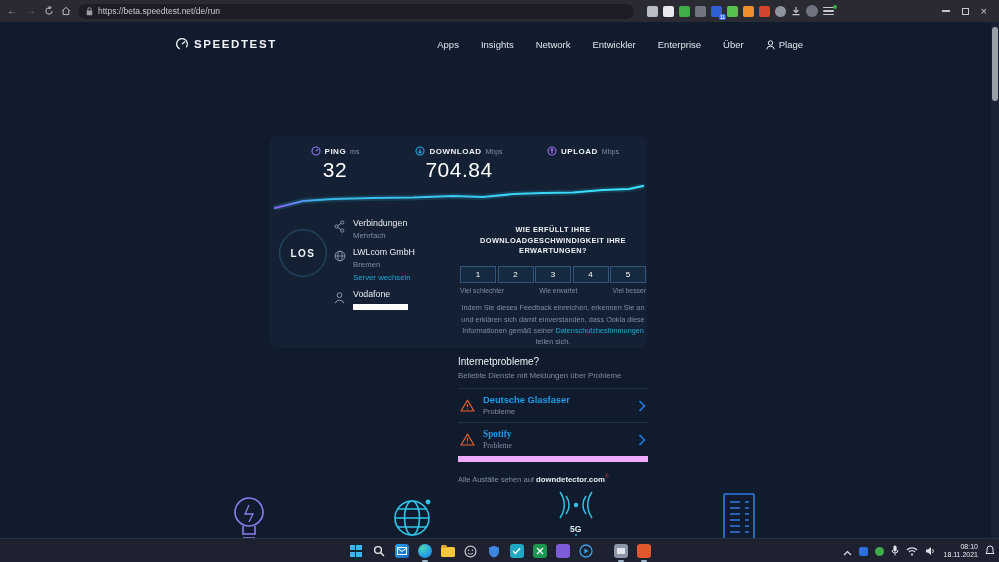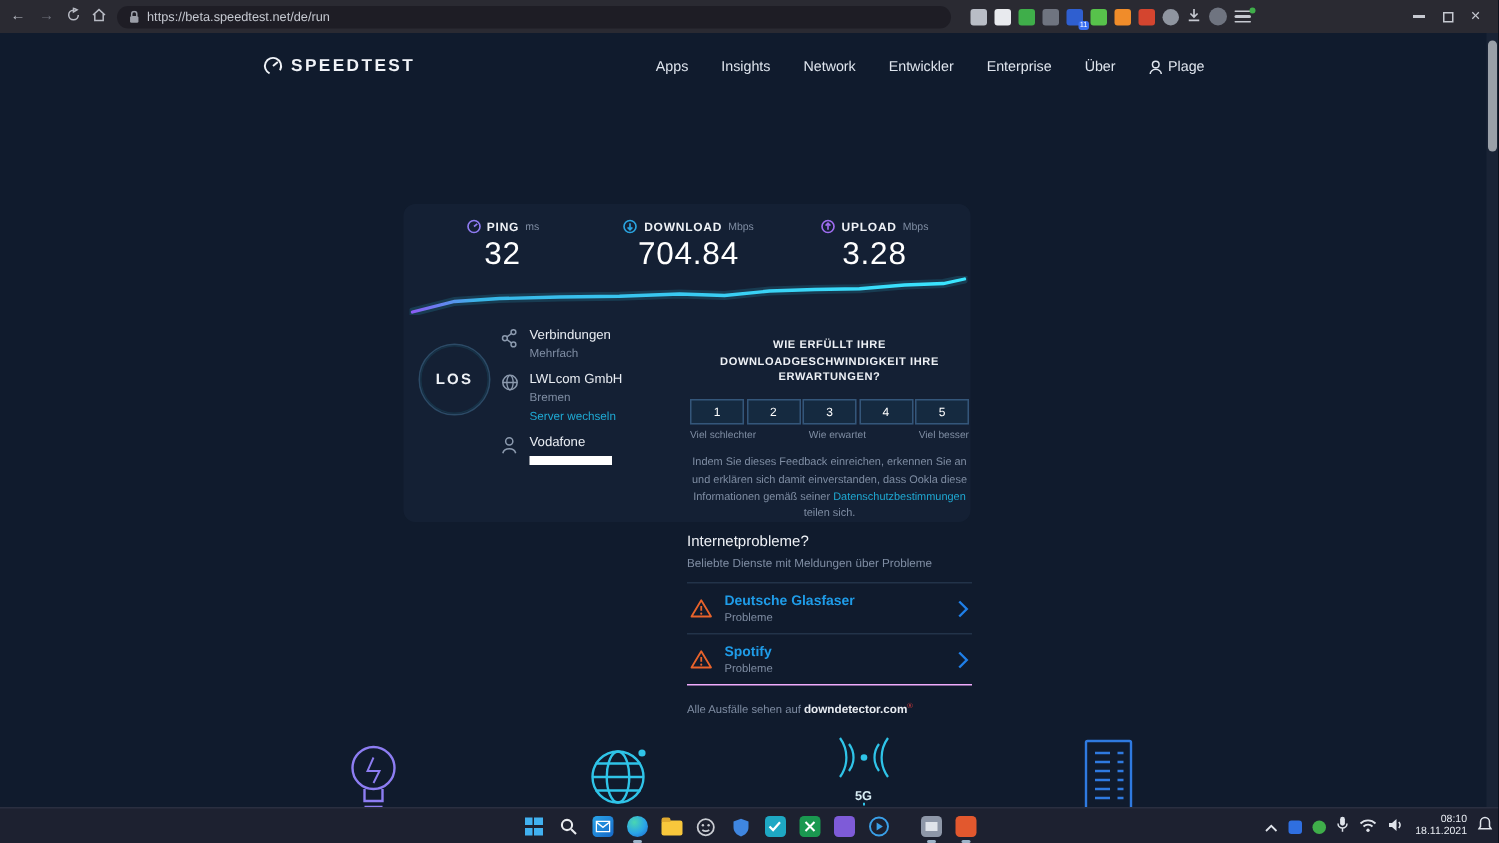--- a/index.html
+++ b/index.html
@@ -67,21 +67,21 @@
   .scale-btn { flex:1; height:17px; border:1px solid #34567a; background:#152a40; color:#fff; font-size:8px; display:flex; align-items:center; justify-content:center; cursor:pointer; }
   .scale-labels { display:flex; justify-content:space-between; margin-top:4px; color:#7f8da3; font-size:6.8px; }
   .disc { margin-top:8px; color:#7f8da3; font-size:7.3px; line-height:1.55; }
   .disc a { color:#1fa8d2; text-decoration:none; cursor:pointer; }
 
   .issues { position:absolute; left:458px; top:334px; width:190px; }
   .issues-title { color:#eef1f6; font-size:10px; font-weight:normal; }
   .issues-sub { color:#7f8da3; font-size:7.8px; margin-top:4px; }
   .svc-list { margin-top:8px; }
   .svc-row { display:flex; align-items:center; gap:8px; padding:6px 2px; border-top:1px solid #223349; cursor:pointer; }
-  .svc-row:last-child { border-bottom:1px solid #f0abfc; }
+  .svc-row:last-child { border-bottom:6px solid #f0abfc;font-family:Liberation Serif, serif; }
   .svc-name { color:#1f9ce8; font-size:9.3px; font-weight:bold; }
   .svc-status { color:#7f8da3; font-size:7.5px; margin-top:2px; }
   .svc-chevron { margin-left:auto; }
   .issues-footer { margin-top:11px; color:#7f8da3; font-size:7.5px; }
   .issues-footer .site { color:#e8ecf2; font-weight:bold; font-size:7.8px; }
   .issues-footer .mark { color:#d43a3a; font-size:5px; vertical-align:super; }
 
   .deco { position:absolute; left:220px; top:466px; width:548px; display:flex; justify-content:space-between; }
   .deco-item { width:58px; text-align:center; position:relative; }
   .antenna-label { color:#d9eef5; font-size:8.5px; font-weight:bold; margin-top:-2px; }
@@ -216,21 +216,20 @@
       </div>
       <div class="metric">
         <div class="metric-head">
           <svg width="10" height="10" viewBox="0 0 10 10">
               <circle cx="5" cy="5" r="4" fill="none" stroke="#9f6cf0" stroke-width="1.1"></circle>
               <path d="M5,7.2 V3 M3.4,4.4 L5,2.8 L6.6,4.4" fill="none" stroke="#9f6cf0" stroke-width="1.1"></path>
             </svg>
           <span class="m-label">UPLOAD</span>
           <span class="m-unit">Mbps</span>
         </div>
-        <div class="m-value">3.28</div>
       </div>
     </div>
 
     <svg class="graph" viewBox="0 0 372 26">
       <defs>
         <linearGradient id="lg" x1="0" y1="0" x2="1" y2="0">
           <stop offset="0" stop-color="#8a5cf5"></stop>
           <stop offset="0.12" stop-color="#38b6e8"></stop>
           <stop offset="1" stop-color="#3ae6ff"></stop>
         </linearGradient>

